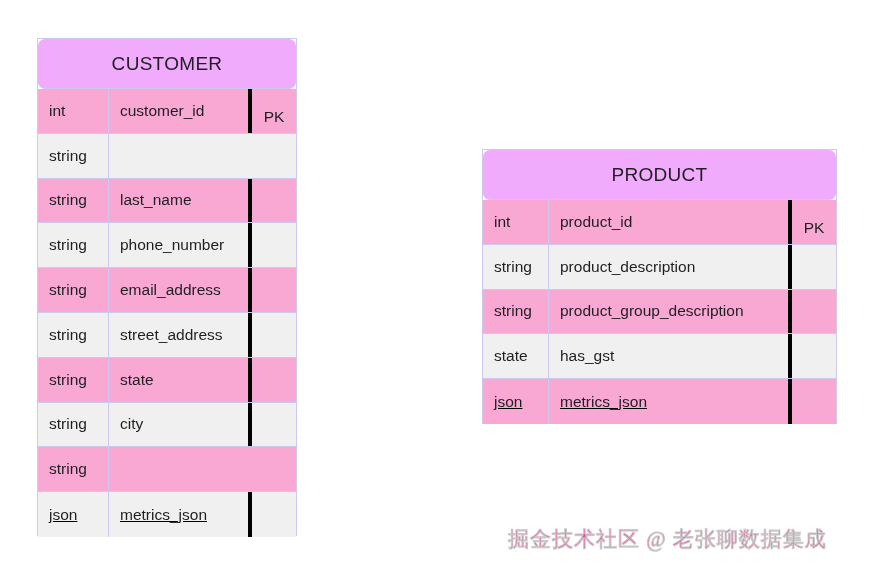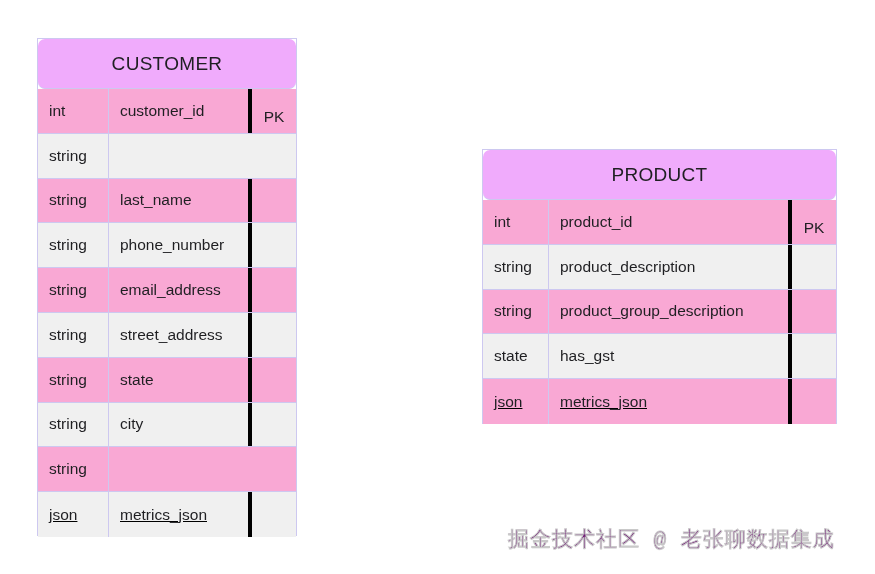--- a/index.html
+++ b/index.html
@@ -108,26 +108,26 @@
   #entity-product .cell-type { width: 66px; }
   #entity-product .cell-key  { width: 44px; font-size: 15.5px; }
 
   
   #watermark {
     position: absolute;
     left: 508px;
     top: 525px;
     font-size: 21px;
     letter-spacing: 1px;
-    color: #701a75;
+    color: #ec4899;
     -webkit-text-stroke: 1px #c9c9c9;
     text-shadow: 0 1px 0 #e3e3e3;
     white-space: nowrap;
     user-select: none;
-    font-family: Liberation Mono, monospace;
+    font-family: Liberation Serif, serif;
   }
 </style>
 </head>
 <body>
 
 <div id="canvas">
 
   <div class="entity" id="entity-customer">
     <div class="entity-header">CUSTOMER</div>
     <div class="entity-rows">

